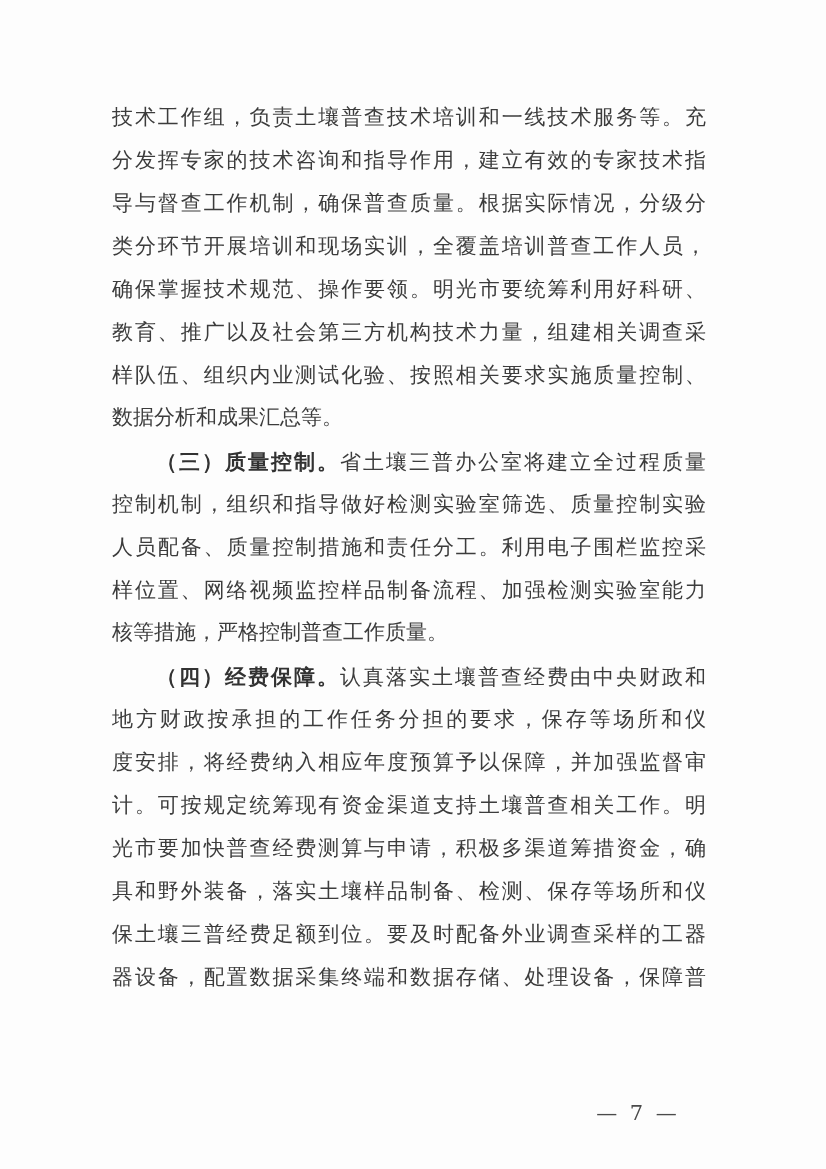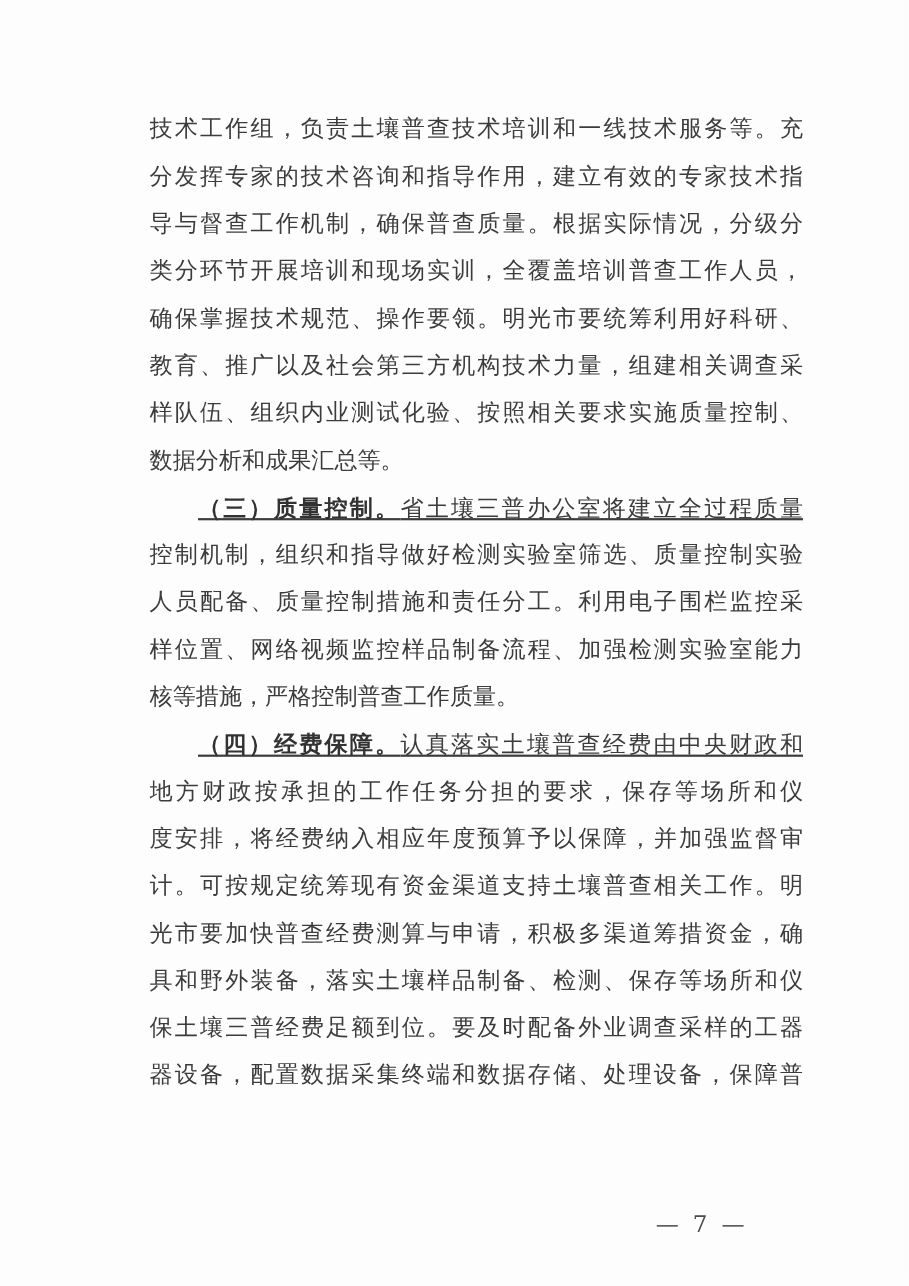--- a/index.html
+++ b/index.html
@@ -10,21 +10,21 @@
   .page {
     position: relative;
     width: 826px;
     height: 1169px;
     background: #fdfdfd;
     overflow: hidden;
     font-family: "DejaVu Serif", "Liberation Serif", serif;
   }
   .doc-body {
     position: absolute;
-    left: 136px;
+    left: 112px;
     top: 96px;
     width: 594px;
   }
   .para {
     margin: 0;
     padding: 0;
   }
   .line {
     font-size: 21px;
     line-height: 43px;
@@ -32,24 +32,24 @@
     color: #3c3c3c;
     text-align: justify;
     text-align-last: justify;
     text-justify: inter-character;
     overflow: hidden;
     white-space: normal;
   }
   .line.last {
     text-align: left;
     text-align-last: left;
+    font-family: Liberation Mono, monospace;
   }
   .line.indent {
     text-indent: 44px;
-    text-decoration: underline;
   }
   .heading {
     font-weight: bold;
     color: #323232;
   }
   .page-number {
     position: absolute;
     left: 563px;
     top: 1098px;
     width: 150px;

